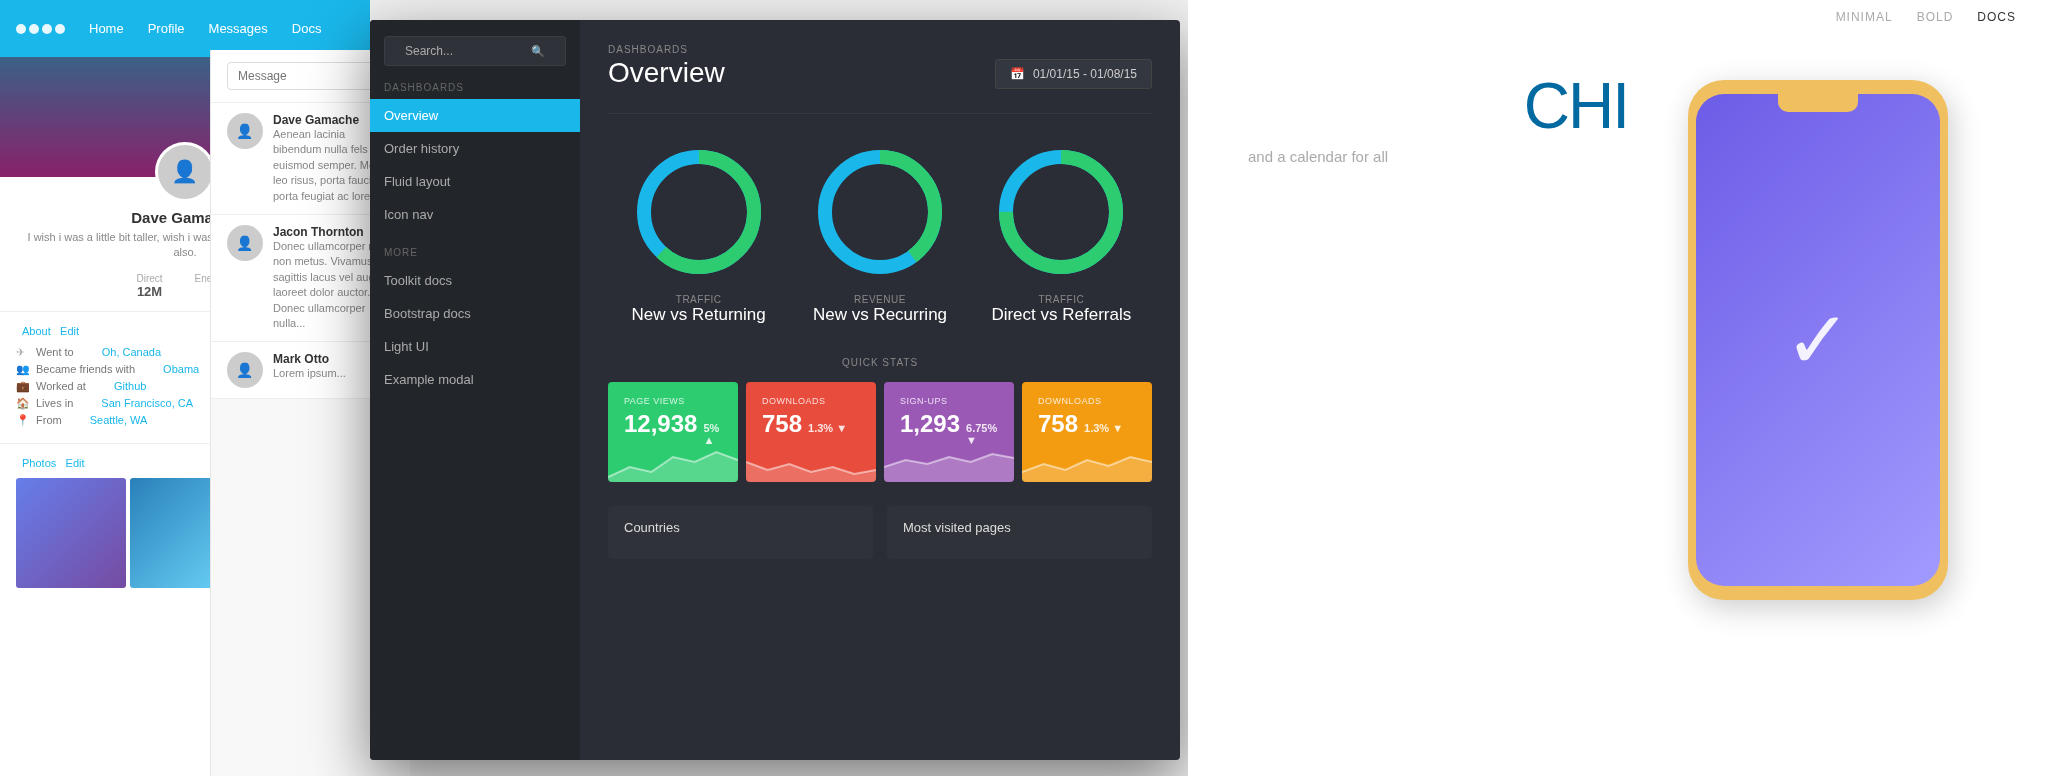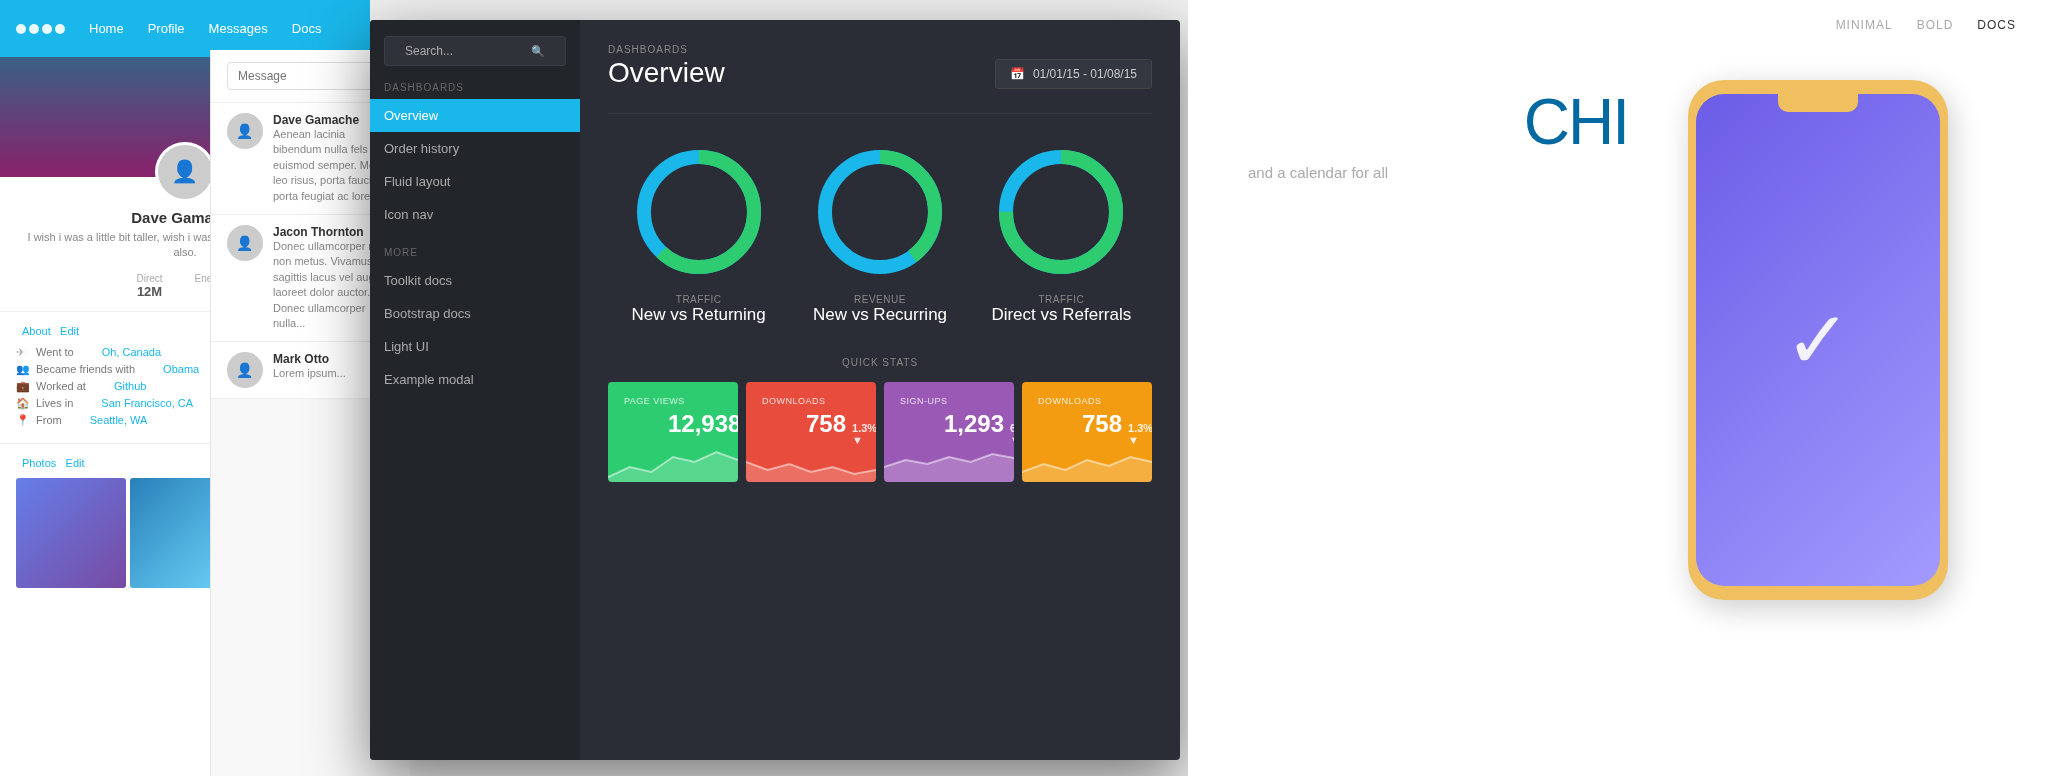--- a/index.html
+++ b/index.html
@@ -353,21 +353,20 @@
       letter-spacing: 0.5px;
       margin-bottom: 4px;
     }
     .stat-card-value {
       font-size: 24px;
       font-weight: 600;
       color: #fff;
       display: flex;
       align-items: baseline;
       gap: 6px;
-      margin-left: 44px;
     }
     .stat-card-change {
       font-size: 11px;
       color: rgba(255,255,255,0.85);
     }
 
     
     .sparkline-area {
       position: absolute;
       bottom: 0; left: 0; right: 0;
@@ -397,21 +396,21 @@
       position: absolute;
       right: 0; top: 0;
       width: 860px;
       height: 776px;
       background: #fff;
       overflow: hidden;
     }
     .right-nav {
       display: flex;
       justify-content: flex-end;
-      padding: 18px 32px;
+      padding: 10px 32px;
       gap: 24px;
     }
     .right-nav a {
       font-size: 12px;
       color: #aaa;
       text-decoration: none;
       letter-spacing: 1px;
       text-transform: uppercase;
     }
     .right-nav a.active { color: #333; }
@@ -708,20 +707,28 @@
         </div>
         <div class="sparkline-area">
           <svg width="100%" height="40" viewBox="0 0 120 40" preserveAspectRatio="none">
             <polyline points="0,30 20,22 40,28 60,18 80,24 100,15 120,20" fill="none" stroke="rgba(255,255,255,0.5)" stroke-width="2"></polyline>
             <polygon points="0,30 20,22 40,28 60,18 80,24 100,15 120,20 120,40 0,40" fill="rgba(255,255,255,0.2)"></polygon>
           </svg>
         </div>
       </div>
     </div>
 
+    <div class="tables-row">
+      <div class="table-card">
+        <div class="table-card-title">Countries</div>
+      </div>
+      <div class="table-card">
+        <div class="table-card-title">Most visited pages</div>
+      </div>
+    </div>
   </div>
 </div>
 
 <div id="right-panel">
   <div class="right-nav">
     <a>MINIMAL</a>
     <a>BOLD</a>
     <a class="active">DOCS</a>
   </div>
   <div class="promo-content">

